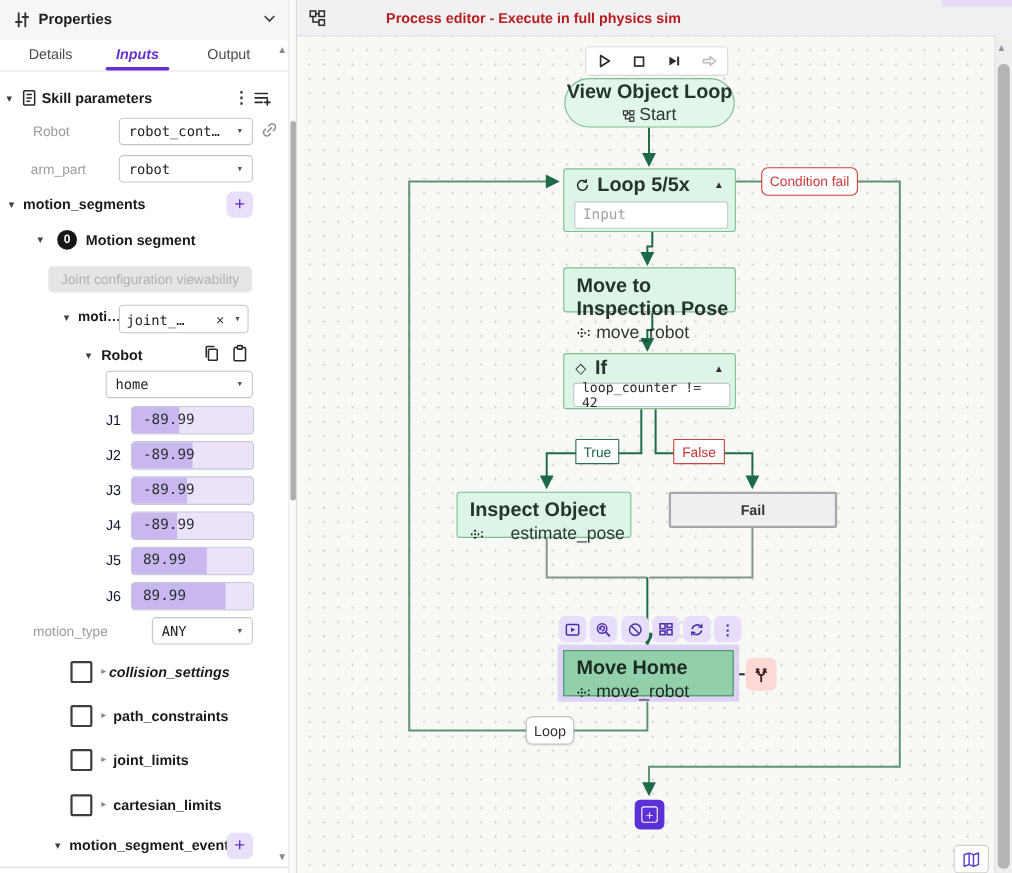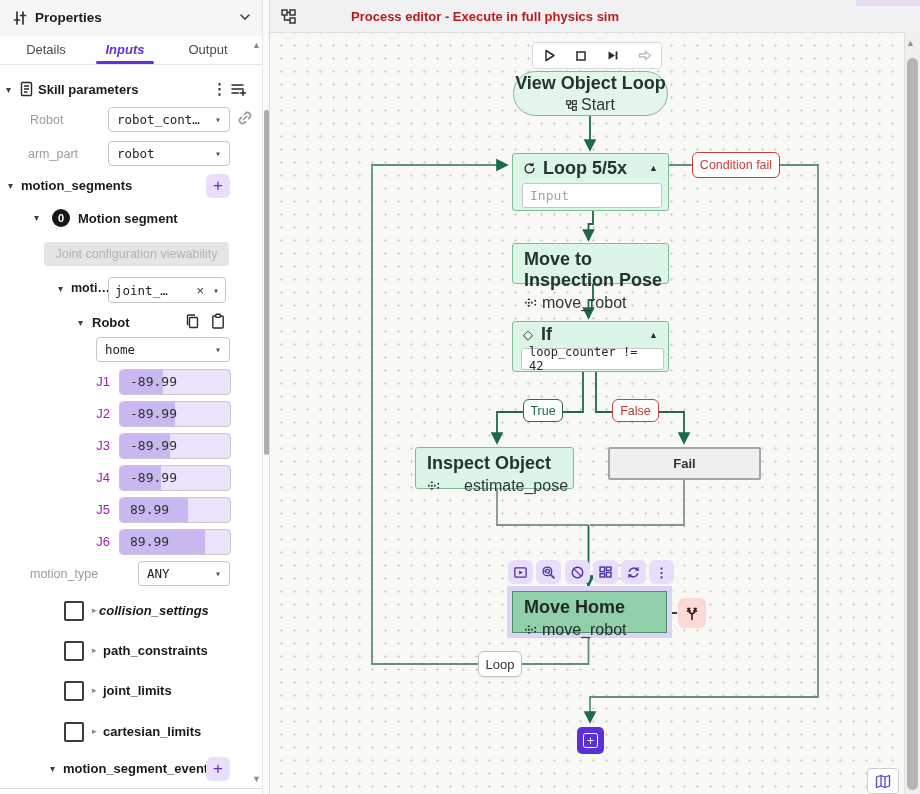--- a/index.html
+++ b/index.html
@@ -21,39 +21,39 @@
   .blbl{font-weight:700;font-size:13px;color:#1a1a1c;}
   .glbl{font-size:12.5px;color:#9c9c9f;}
   .sel{position:absolute;background:#fff;border:1px solid #c5c5c8;border-radius:4px;
        display:flex;align-items:center;padding:0 8px;font-size:12.5px;color:#222;
        font-family:"DejaVu Sans Mono",monospace;}
   .sel .dd{margin-left:auto;font-size:10px;color:#555;}
   .plusbtn{position:absolute;width:24px;height:24px;background:#e9dffb;border-radius:6px;
        color:#5d2fd0;font-size:17px;display:flex;align-items:center;justify-content:center;}
   .chip{position:absolute;background:#e5e5e7;border-radius:4px;color:#b2b2b5;font-size:12.5px;
        display:flex;align-items:center;justify-content:center;}
-  .jlbl{position:absolute;width:24px;text-align:right;font-size:13px;color:#a21caf;}
+  .jlbl{position:absolute;width:24px;text-align:right;font-size:13px;color:#0f172a;}
   .jbar{position:absolute;width:110px;height:24px;border:1px solid #cac6d6;border-radius:4px;
        background:#eae3f9;overflow:hidden;}
   .jfill{position:absolute;left:0;top:0;bottom:0;background:#c8b8ef;}
   .jval{position:absolute;left:10px;top:4px;font-size:13px;color:#2e2e30;}
   .cbx{position:absolute;width:16px;height:16px;border:2px solid #3d3d40;border-radius:2px;background:#fff;}
   .scrthumb{position:absolute;background:#adadaf;border-radius:3px;}
   
   #chead{left:270px;top:0;width:650px;height:32px;background:#f1f0f2;border-bottom:1px solid #e0dfe1;}
   #cbody{left:270px;top:32px;width:650px;height:762px;background:#f8f8f5;
         background-image:radial-gradient(#d3d3cf 1.1px,transparent 1.2px);
         background-size:13px 13px;background-position:5px 7px;}
   .node{position:absolute;background:#ddf5e6;border:1px solid #7dbd95;border-radius:3px;box-sizing:border-box;}
   .ntitle{font-weight:700;font-size:18px;color:#24352c;}
   .nsub{font-size:16px;color:#2c3a31;display:flex;align-items:center;gap:5px;}
   .ninput{position:absolute;background:#fff;border:1px solid #c6c6c8;border-radius:3px;
         font-family:"DejaVu Sans Mono",monospace;display:flex;align-items:center;padding:0 7px;}
   .colbtn{margin-left:auto;font-size:9px;color:#2e2e30;}
-  .elabel{position:absolute;background:#fff;border-radius:6px;display:flex;align-items:center;
+  .elabel{position:absolute;background:#fff;border-radius:1px;display:flex;align-items:center;
         justify-content:center;font-size:12.5px;box-sizing:border-box;}
   .tbtn{position:absolute;width:25px;height:24px;background:#e8ddfa;border-radius:6px;
         display:flex;align-items:center;justify-content:center;}
   svg{display:block;}
 </style>
 </head>
 <body>
 
 <div id="app">
 

